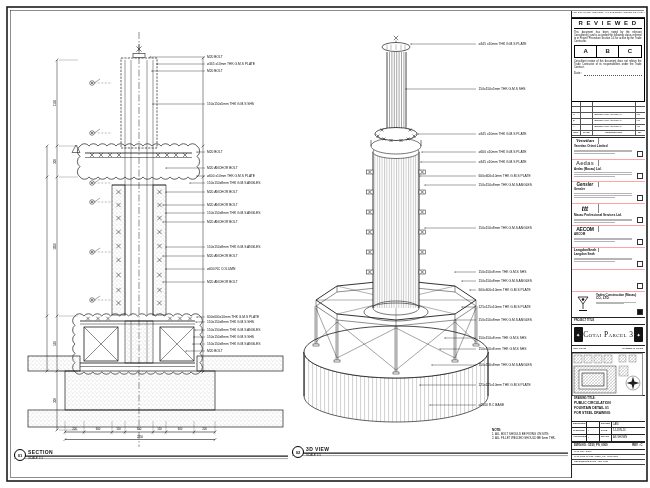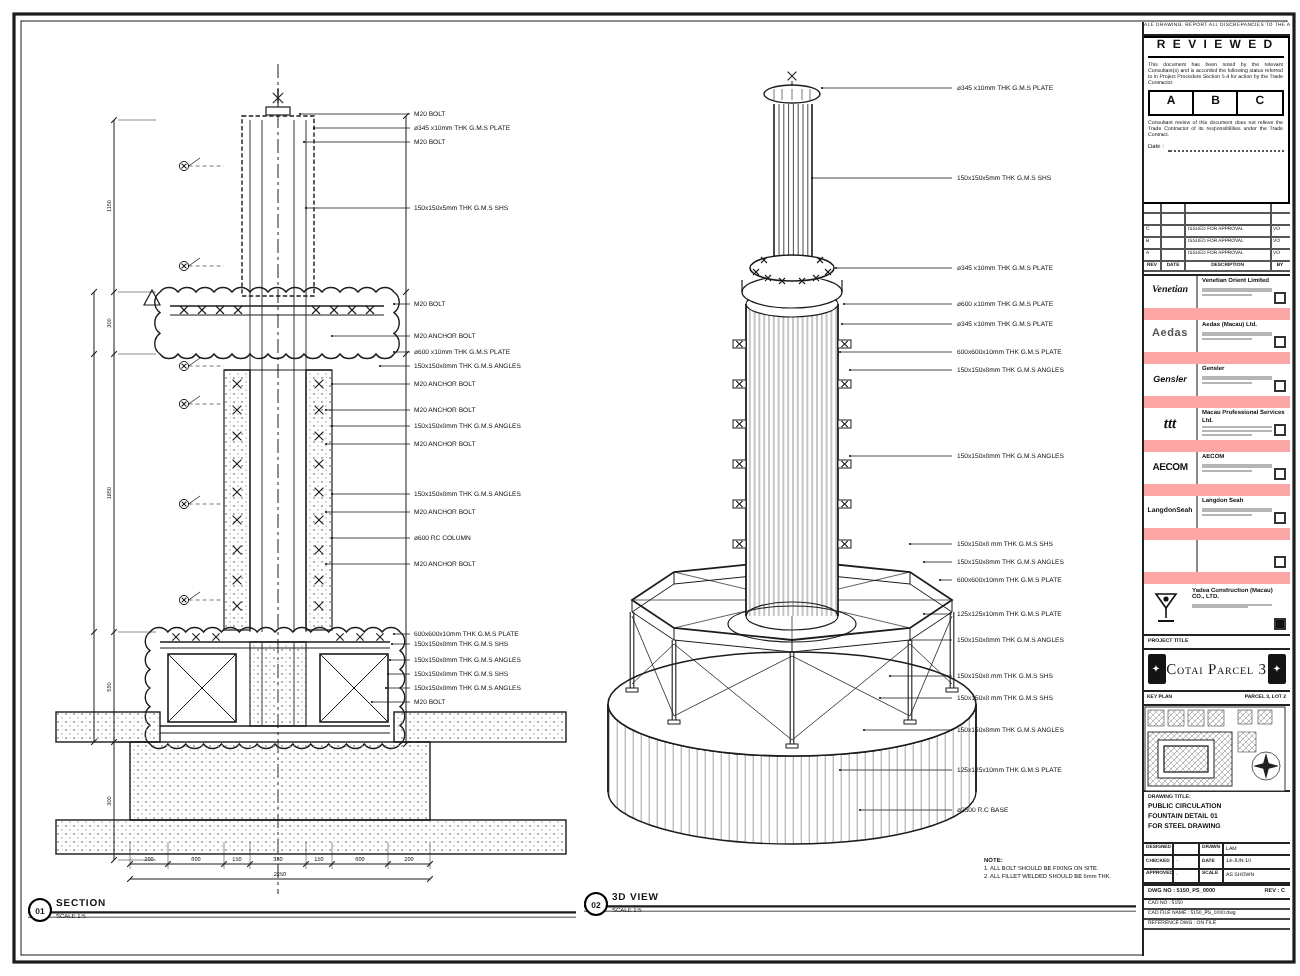--- a/index.html
+++ b/index.html
@@ -23,21 +23,21 @@
            font-size:6px;font-weight:bold;}
   .abc div:last-child{border-right:none;}
   .dateline{display:flex;align-items:flex-end;font-size:3px;margin-top:2px;}
   .dateline .dl{flex:1;border-bottom:1px dotted #555;height:4px;margin-left:2px;}
   .revtab{height:36px;display:flex;flex-direction:column;}
   .rt-row{display:flex;flex:1;border-bottom:.5px solid #555;font-size:2.4px;}
   .rt-row div{border-right:.5px solid #555;overflow:hidden;white-space:nowrap;display:flex;align-items:center;padding-left:1px;box-sizing:border-box;}
   .rt-c1{width:9px;}.rt-c2{width:12px;}.rt-c3{flex:1;}.rt-c4{width:9px;border-right:none !important;}
   .rt-head div{font-weight:bold;justify-content:center;padding-left:0 !important;}
 
-  .co-row{height:22px;display:flex;border-bottom:6px solid #fca5a5;position:relative;box-sizing:border-box;}
+  .co-row{height:22px;display:flex;border-bottom:1px solid #fca5a5;position:relative;box-sizing:border-box;flex-direction:column;}
   .co-logo{width:26px;border-right:.6px solid #888;display:flex;align-items:center;justify-content:center;overflow:hidden;}
   .co-body{flex:1;padding:1.5px 2px;overflow:hidden;}
   .co-name{font-size:3px;font-weight:bold;margin-bottom:1px;}
   .bar{height:.8px;background:#b5b5b5;margin:1px 0;width:85%;}
   .bar.s{width:60%;}
   .chk{position:absolute;right:2px;bottom:2px;width:3.5px;height:3.5px;border:.5px solid #333;}
   .chk.fill{background:#111;}
   .lg-venetian{font-family:"Liberation Serif",serif;font-style:italic;font-size:5px;font-weight:bold;}
   .lg-aedas{font-size:5.5px;color:#555;font-weight:bold;letter-spacing:.3px;}
   .lg-gensler{font-size:4.5px;font-weight:bold;font-style:italic;}

